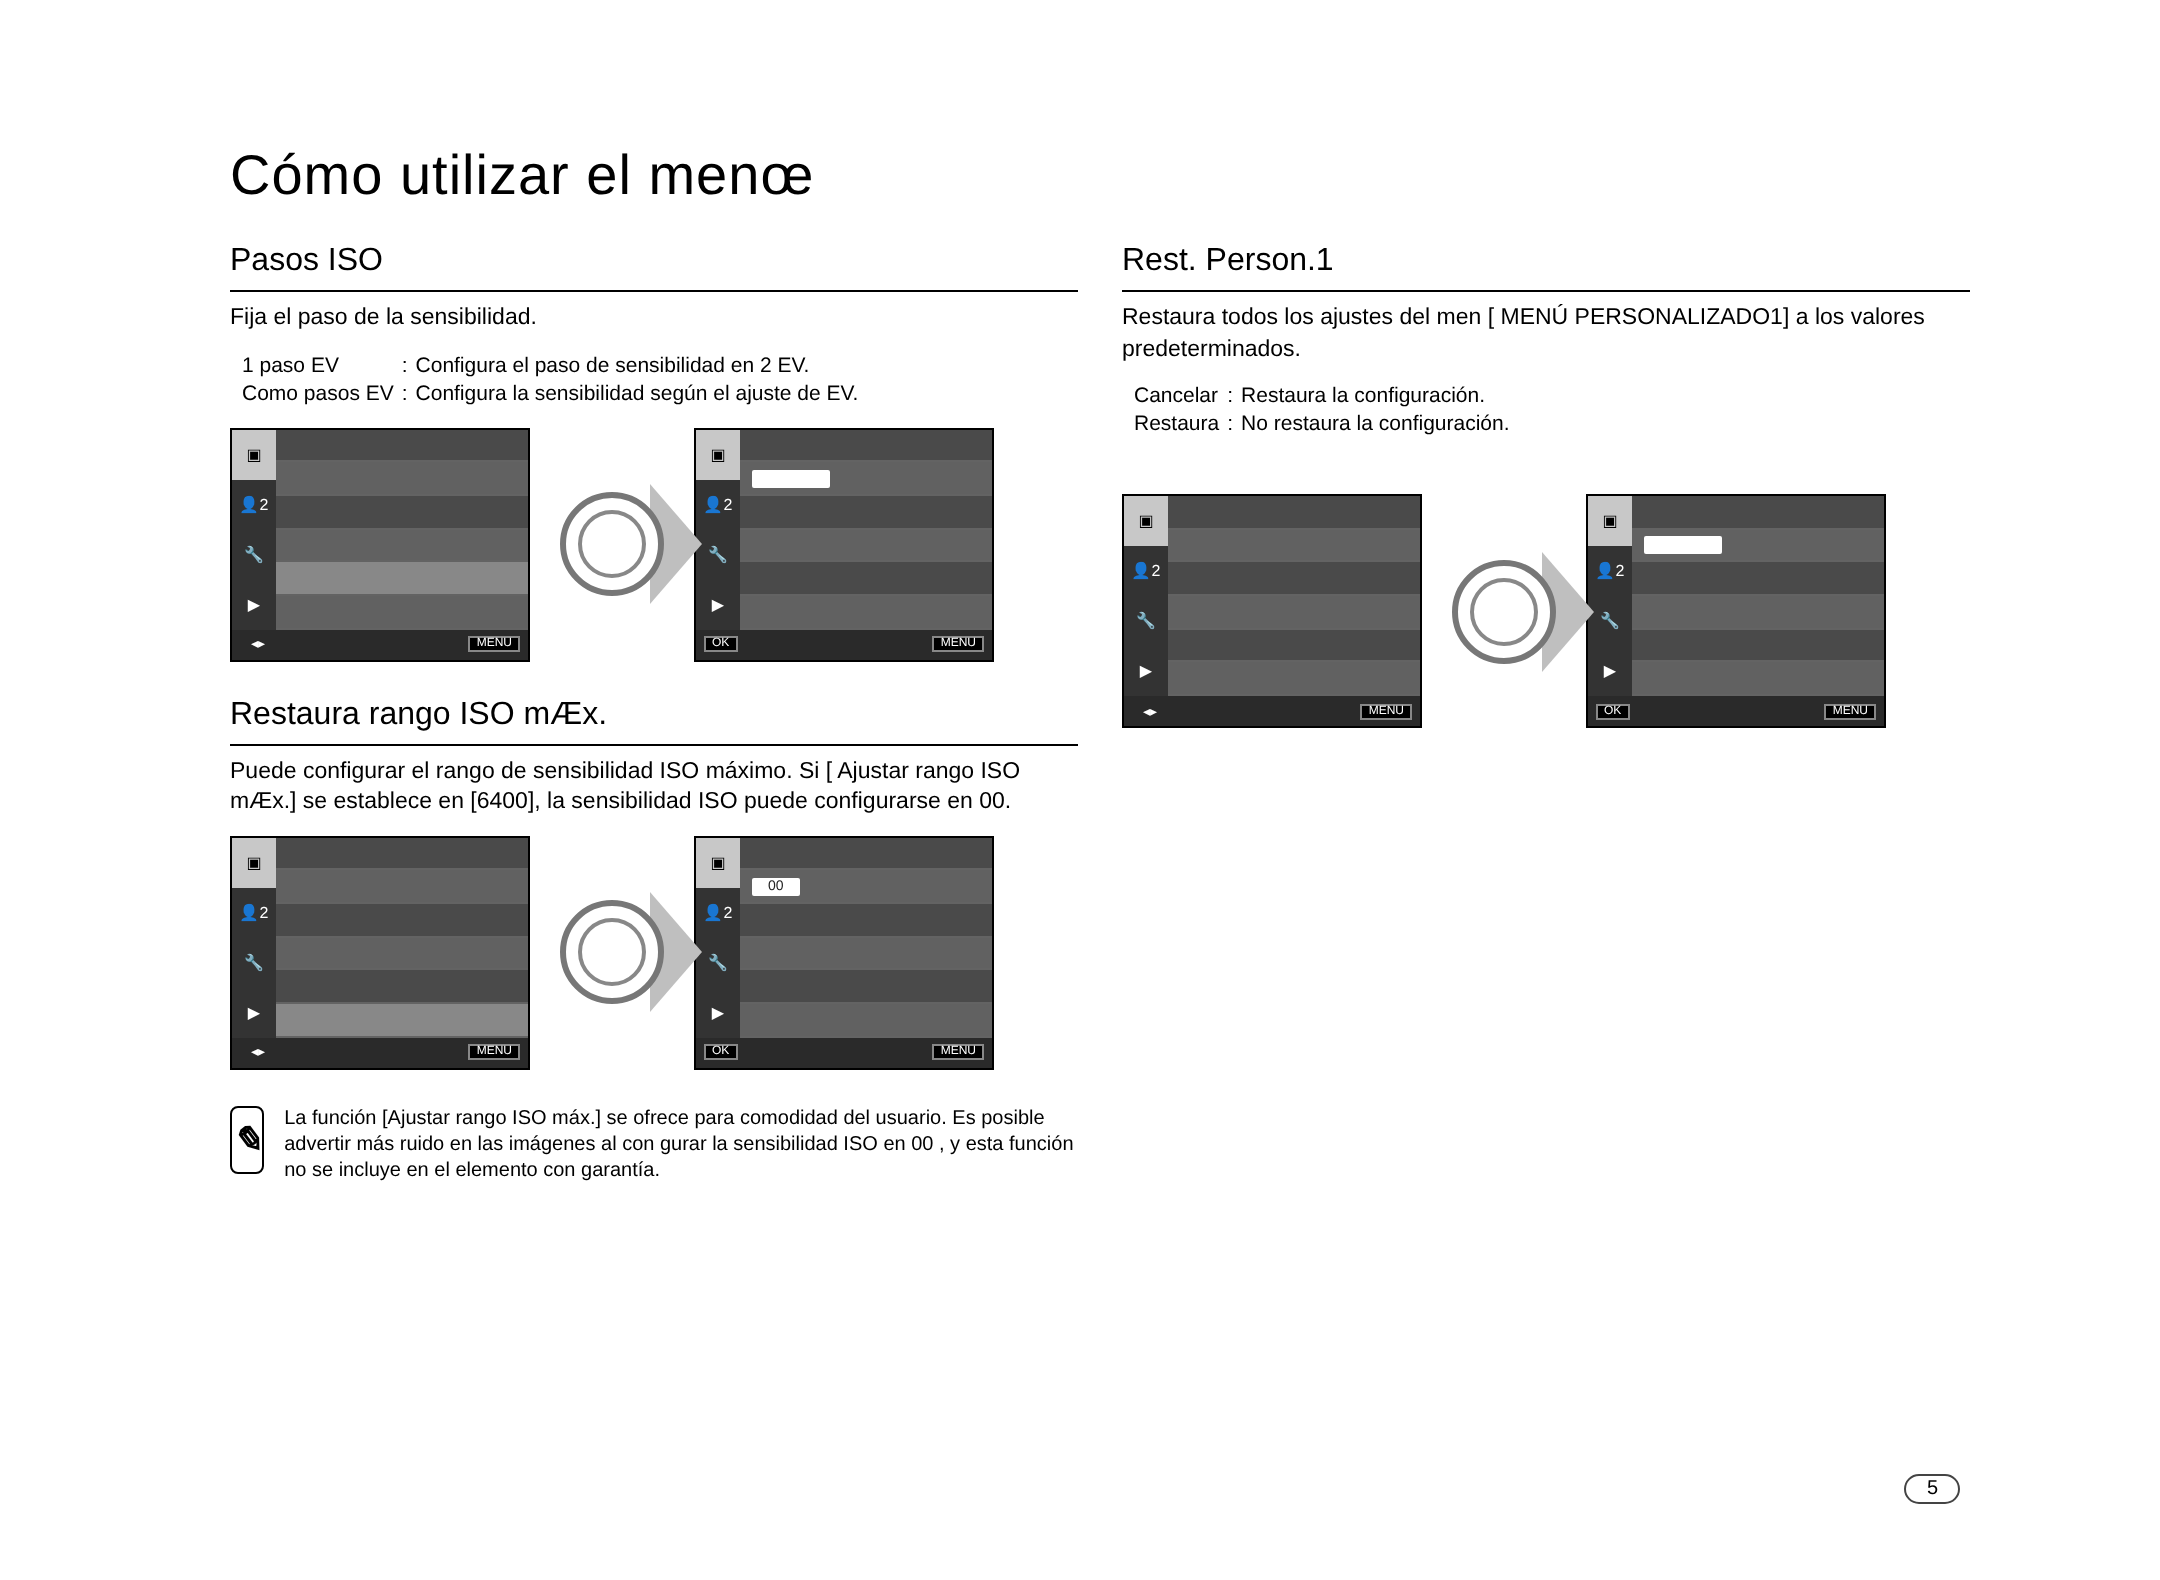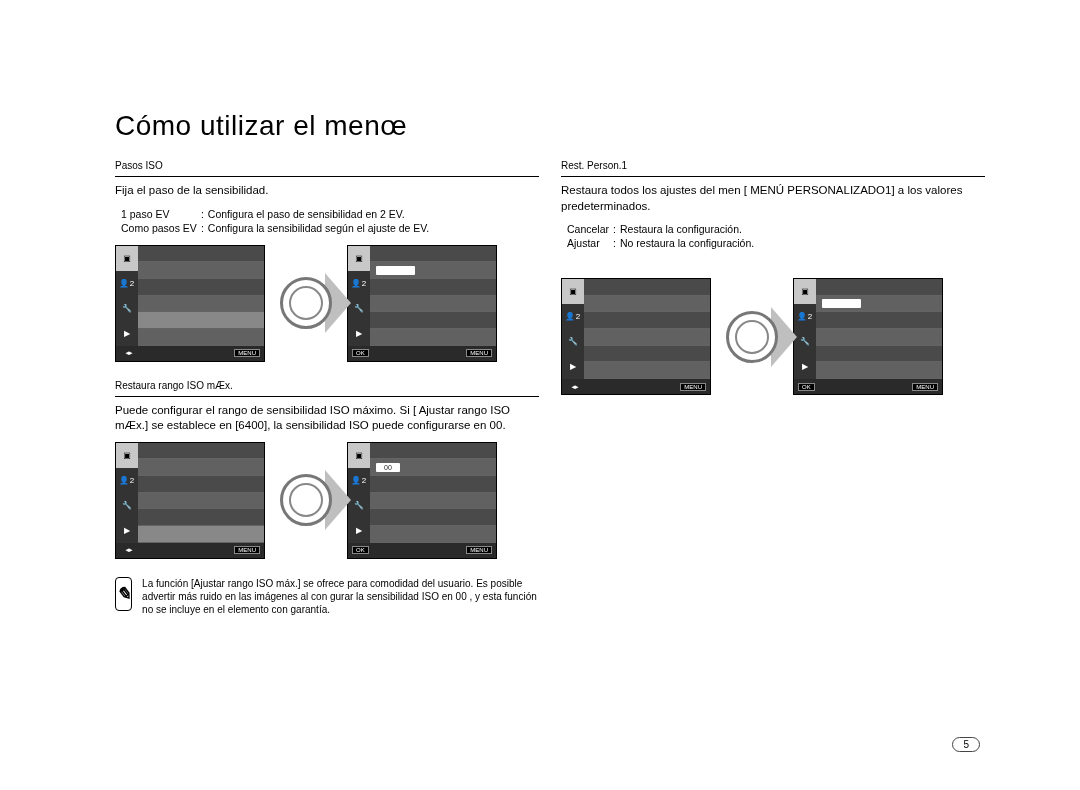--- a/index.html
+++ b/index.html
@@ -1,20 +1,20 @@
 <!DOCTYPE html>
 <html><head>
 <meta charset="utf-8">
 <style>
   body{margin:0;background:#fff;font-family:Arial,Helvetica,sans-serif;color:#000;width:1080px;height:790px;overflow:hidden}
-  .page{padding:110px 95px 0 115px}
+  .page{padding:72px 95px 0 115px}
   .title{font-size:28px;font-weight:400;letter-spacing:.5px;margin:0 0 18px 0}
   .cols{display:flex;gap:22px}
   .col{flex:1}
-  h2{font-size:10px;font-weight:400;margin:0 0 5px 0}
+  h2{font-size:16px;font-weight:400;margin:0 0 5px 0}
   hr.h2rule{border:none;border-top:1.5px solid #000;margin:0 0 6px 0}
   .para{font-size:11.5px;line-height:1.35;margin:0 0 8px 0}
   .bold{font-weight:normal}
   table.opts{border-collapse:collapse;margin:0 0 10px 6px;font-size:10.5px}
   table.opts td{padding:1px 4px 1px 0;vertical-align:top}
   .figrow{display:flex;align-items:center;gap:2px;margin:6px 0 18px 0}
   .lcd{width:148px;border:1px solid #000}
   .lcd-body{display:flex;height:100px;background:#555}
   .sidebar{width:22px;display:flex;flex-direction:column}
   .sbcell{flex:1;display:flex;align-items:center;justify-content:center;font-size:8px;color:#fff}
@@ -193,21 +193,21 @@
         <span>[ MENÚ PERSONALIZADO1]</span><span class="bold"> a los </span><span class="bold">valores predeterminados.</span>
       </p>
       <table class="opts">
         <tbody>
             <tr>
               <td>Cancelar</td>
               <td>:</td>
               <td>Restaura la conﬁguración.</td>
             </tr>
         <tr>
-              <td>Ajustar</td>
+              <td>Restaura</td>
               <td>:</td>
               <td>No restaura la conﬁguración.</td>
             </tr>
       </tbody>
         </table>
 
       <div class="figrow" style="margin-top:28px">
         <div class="lcd">
           <div class="lcd-body">
             <div class="sidebar">

